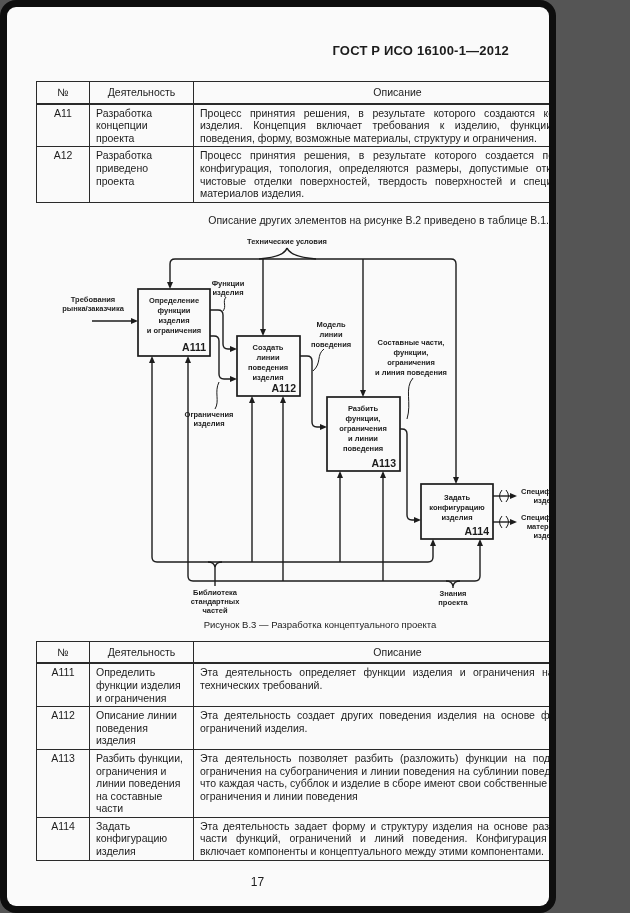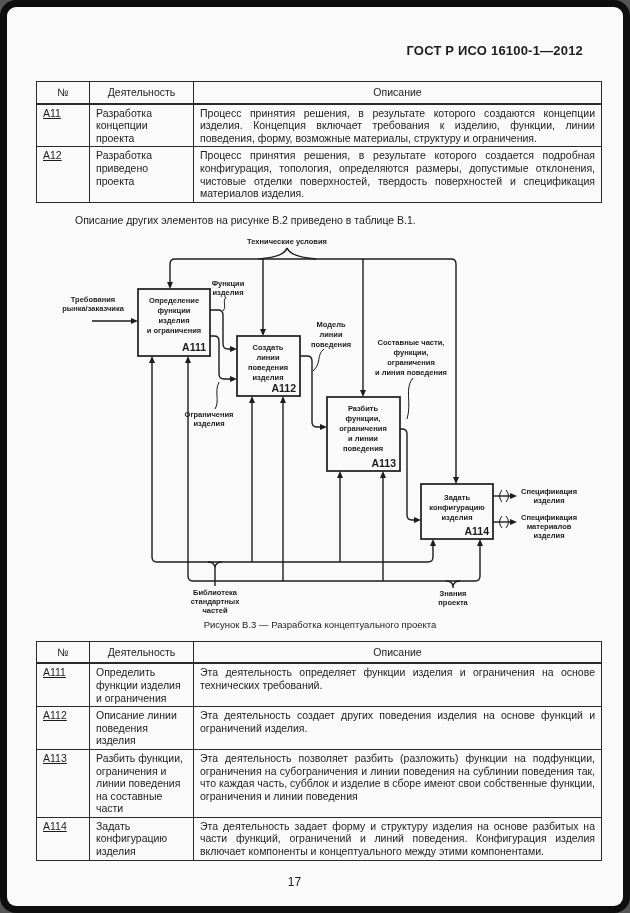--- a/index.html
+++ b/index.html
@@ -1,28 +1,28 @@
 <!DOCTYPE html>
 <html><head>
 <meta charset="utf-8">
 <style>
   html,body{margin:0;padding:0;background:#555;}
-  .frame{position:relative;width:630px;height:913px;background:#0e0e0e;border-radius:16px;overflow:hidden;}
+  .frame{position:relative;width:556px;height:913px;background:#0e0e0e;border-radius:16px;overflow:hidden;}
   .sheet{position:absolute;left:7px;top:7px;right:7px;bottom:7px;background:#fafafa;border-radius:9px;
          color:#1c1c1c;font-family:"Liberation Sans",sans-serif;overflow:hidden;}
   .doc-header{margin:36px 40px 0 0;text-align:right;font-weight:bold;font-size:13px;letter-spacing:.2px;}
   table{border-collapse:collapse;margin:0 0 0 29px;width:566px;font-size:10.5px;line-height:1.2;table-layout:fixed;}
   .t1{margin-top:23px;}
   .t2{margin-top:10px;}
   th,td{border:1px solid #2a2a2a;padding:2px 6px;vertical-align:top;}
   thead th{border-bottom:2px solid #2a2a2a;border-top:1.5px solid #2a2a2a;font-weight:normal;text-align:center;
            padding:4px 6px;}
-  td.c-num{text-align:left;text-decoration:underline;}
+  td.c-num{text-align:center;}
   td.c-desc{text-align:justify;}
-  .note{margin:11px 0 0 68px;font-size:10.5px;}
+  .note{margin:11px 0 0 68px;font-size:10.5px;text-align:right;}
   .fig{margin:5px 0 0 28px;display:block;}
   .pnum{margin:14px 41px 0 0;text-align:center;font-size:12px;}
   
   .bt{font:bold 7.5px "Liberation Sans",sans-serif;fill:#1c1c1c;text-anchor:middle;}
   .code{font:bold 10.5px "Liberation Sans",sans-serif;fill:#1c1c1c;text-anchor:end;}
   .cap{font:9.5px "Liberation Sans",sans-serif;fill:#1c1c1c;text-anchor:middle;}
   .ln{fill:none;stroke:#1c1c1c;stroke-width:1.4;}
   .sq{fill:none;stroke:#1c1c1c;stroke-width:1;}
   .bx{fill:#fafafa;stroke:#1c1c1c;stroke-width:1.7;}
   .ah{fill:#1c1c1c;stroke:none;}

